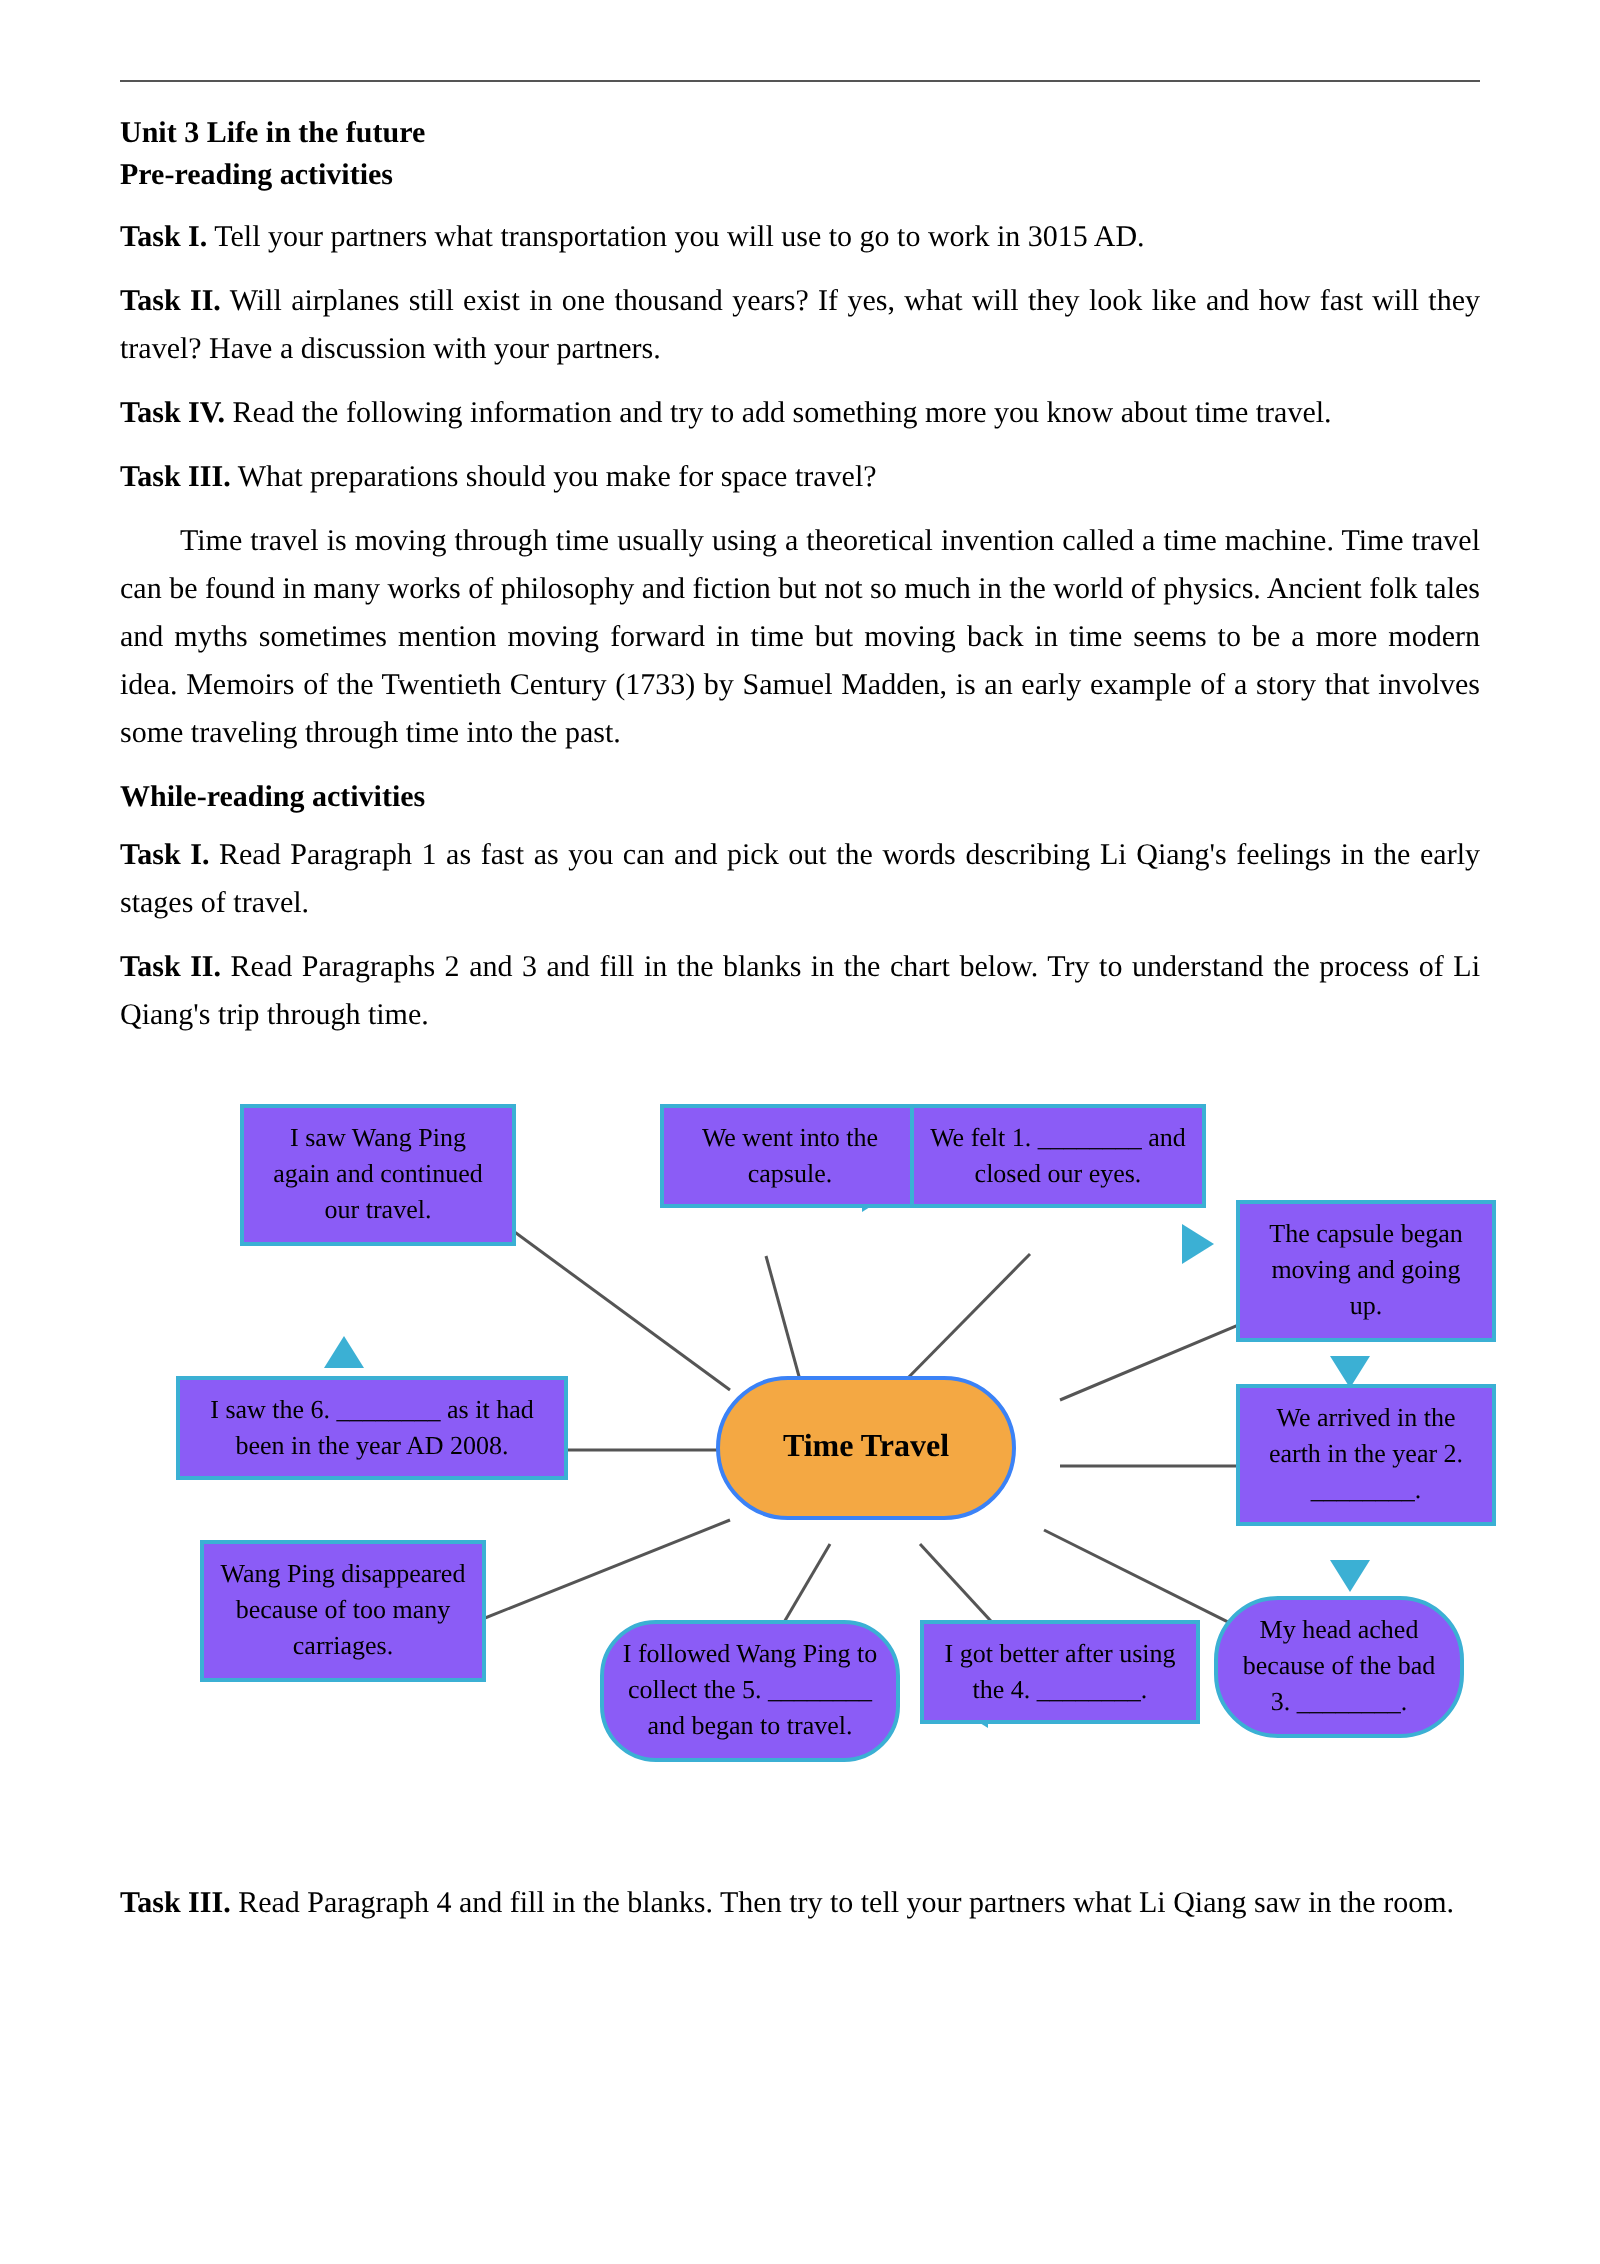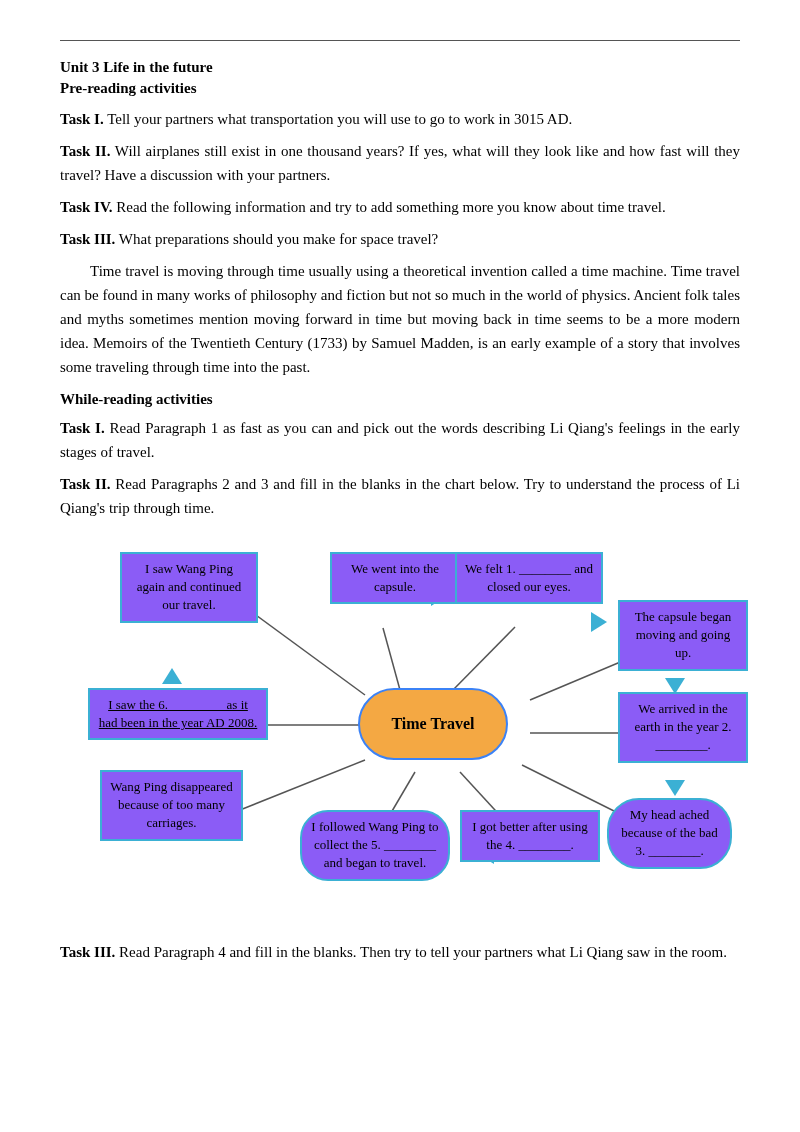--- a/index.html
+++ b/index.html
@@ -212,21 +212,21 @@
   </div>
 
   <div class="mindmap-box" style="left:240px; top:270px; width:150px;border-radius:28px;">
     <span>I followed Wang Ping to collect the 5. ________ and began to travel.</span>
   </div>
 
   <div class="mindmap-box" style="left:40px; top:230px; width:143px;">
     <span>Wang Ping disappeared because of too many carriages.</span>
   </div>
 
-  <div class="mindmap-box" style="left:28px; top:148px; width:180px;text-decoration:underline;">
+  <div class="mindmap-box" style="left:28px; top:148px; width:196px;">
     <span>I saw the 6. ________ as it had been in the year AD 2008.</span>
   </div>
 </div>
 
 <p style="margin-top:10px;">
   <span class="bold">Task III.</span>
   <span>Read Paragraph 4 and fill in the blanks. Then try to tell your partners what Li Qiang saw in the room.</span>
 </p>
 
 </body></html>

